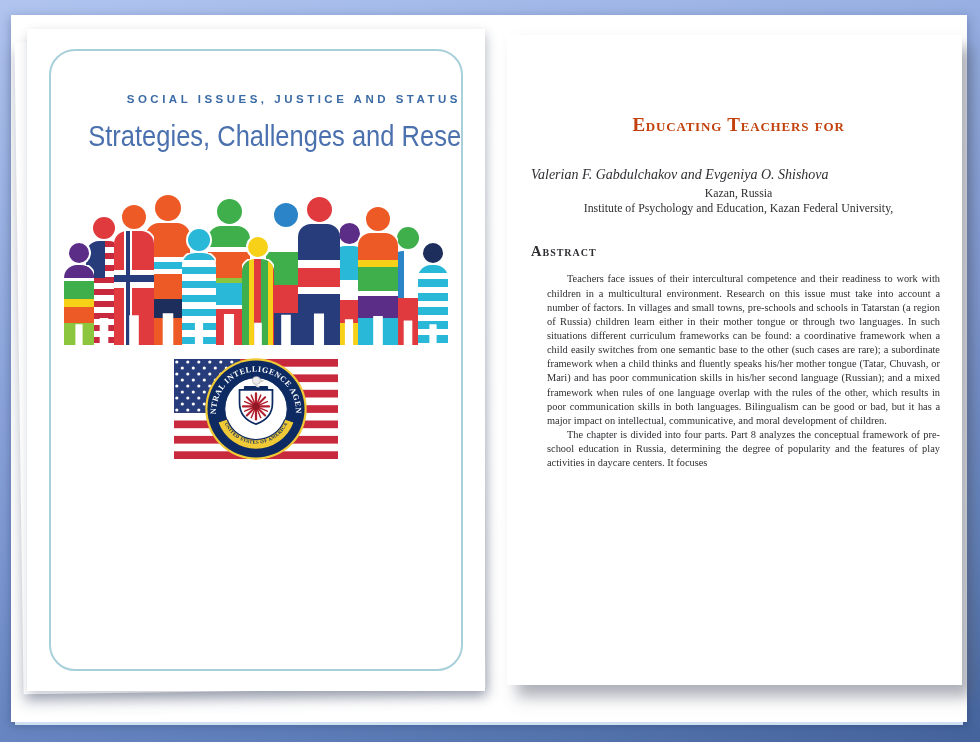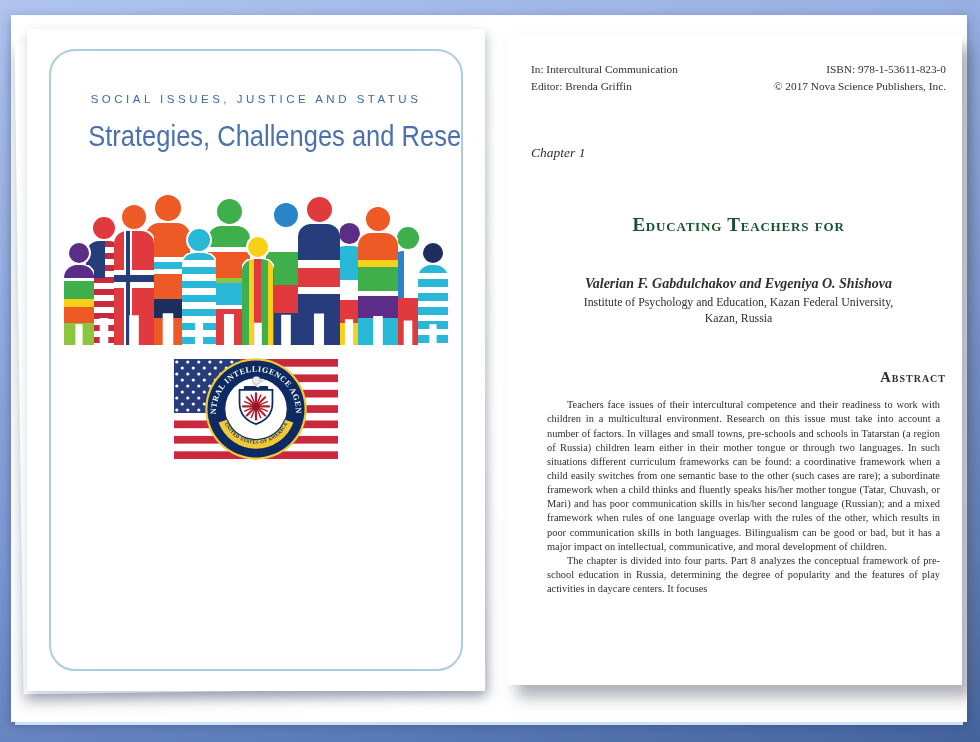--- a/index.html
+++ b/index.html
@@ -26,22 +26,23 @@
   .cover-page{
     position:absolute;left:16px;top:14px;width:458px;height:662px;
     background:#ffffff;box-shadow:2px 4px 10px rgba(55,65,95,.28);
   }
   .cover-border{
     position:absolute;inset:20px 22px;border:2px solid var(--cover-border,#a9d0da);
     border-radius:26px;overflow:hidden;text-align:center;
     font-family:"Liberation Sans",sans-serif;
   }
   .series-title{
-    margin-top:42px;font-size:11.5px;font-weight:normal;letter-spacing:3.5px;
+    margin-top:42px;font-size:11.5px;font-weight:bold;letter-spacing:3.5px;
     color:var(--series-blue,#3b6ba5);
+    text-align:right;
   }
   .cover-title{margin-top:24px;line-height:78px;color:var(--title-red,#de3b34);}
   .cover-title .t-line{
     display:inline-block;font-size:68px;font-weight:400;letter-spacing:0;
     transform:scale(.78,1.08);white-space:nowrap;
   }
   .cover-subtitle-wrap{margin-top:14px;color:var(--subtitle-blue,#4a70ae);}
   .cover-subtitle{
     display:inline-block;font-size:30px;font-weight:400;transform:scaleX(.85);white-space:nowrap;
   }
@@ -95,27 +96,27 @@
   .text-page{
     position:absolute;left:496px;top:20px;width:455px;height:650px;
     background:#ffffff;box-shadow:10px 12px 14px rgba(95,100,115,.5);
     color:#2f2f33;padding:26px 16px 0 24px;box-sizing:border-box;
   }
   .page-header{display:flex;justify-content:space-between;font-size:11.3px;line-height:1.5;}
   .page-header .right{text-align:right;}
   .chapter-label{margin-top:50px;font-style:italic;font-size:13.5px;}
   .page-title{
     margin-top:50px;text-align:center;font-variant:small-caps;font-weight:bold;
-    font-size:19px;letter-spacing:.8px;line-height:1.45;color:#14532d;
+    font-size:19px;letter-spacing:.8px;line-height:1.45;color:#c2410c;
   }
   .page-title span{display:block;}
-  .authors{margin-top:38px;text-align:center;font-style:italic;font-weight:bold;font-size:14px;}
+  .authors{margin-top:28px;text-align:left;font-style:italic;font-weight:normal;font-size:14px;}
   .affiliation{text-align:center;font-size:11.8px;line-height:1.35;margin-top:3px;}
   .abstract-heading{
-    margin-top:42px;text-align:right;font-variant:small-caps;font-weight:bold;
+    margin-top:26px;text-align:left;font-variant:small-caps;font-weight:bold;
     font-size:14.5px;letter-spacing:1px;
   }
   .abstract{margin:12px 6px 13px 16px;font-size:10.4px;line-height:1.36;text-align:justify;}
   .abstract p{margin:0;text-indent:20px;}
 </style>
 </head>
 <body>
 
 <div class="frame">
   <div class="matte">
@@ -242,41 +243,30 @@
                 <line x1="73" y1="51.5" x2="47" y2="62.5" stroke-width="1.7"></line>
               </g>
               <circle cx="60" cy="57" r="4" fill="#8f1824"></circle>
             </g>
           </svg>
         </div>
       </div>
     </div>
 
     <div class="text-page">
-      <div class="page-header">
-        <div class="left">
-          <div>In: Intercultural Communication</div>
-          <div>Editor: Brenda Griffin</div>
-        </div>
-        <div class="right">
-          <div>ISBN: 978-1-53611-823-0</div>
-          <div>© 2017 Nova Science Publishers, Inc.</div>
-        </div>
-      </div>
-
-      <div class="chapter-label">Chapter 1</div>
+
 
       <div class="page-title">
         <span>Educating Teachers for</span>
       </div>
 
       <div class="authors">Valerian F. Gabdulchakov and Evgeniya O. Shishova</div>
       <div class="affiliation">
+        <div>Kazan, Russia</div>
         <div>Institute of Psychology and Education, Kazan Federal University,</div>
-        <div>Kazan, Russia</div>
       </div>
 
       <div class="abstract-heading">Abstract</div>
 
       <div class="abstract">
         <p>Teachers face issues of their intercultural competence and their readiness to work with children in a multicultural environment. Research on this issue must take into account a number of factors. In villages and small towns, pre-schools and schools in Tatarstan (a region of Russia) children learn either in their mother tongue or through two languages. In such situations different curriculum frameworks can be found: a coordinative framework when a child easily switches from one semantic base to the other (such cases are rare); a subordinate framework when a child thinks and fluently speaks his/her mother tongue (Tatar, Chuvash, or Mari) and has poor communication skills in his/her second language (Russian); and a mixed framework when rules of one language overlap with the rules of the other, which results in poor communication skills in both languages. Bilingualism can be good or bad, but it has a major impact on intellectual, communicative, and moral development of children.</p>
         <p>The chapter is divided into four parts. Part 8 analyzes the conceptual framework of pre-school education in Russia, determining the degree of popularity and the features of play activities in daycare centers. It focuses</p>
       </div>
     </div>
 

